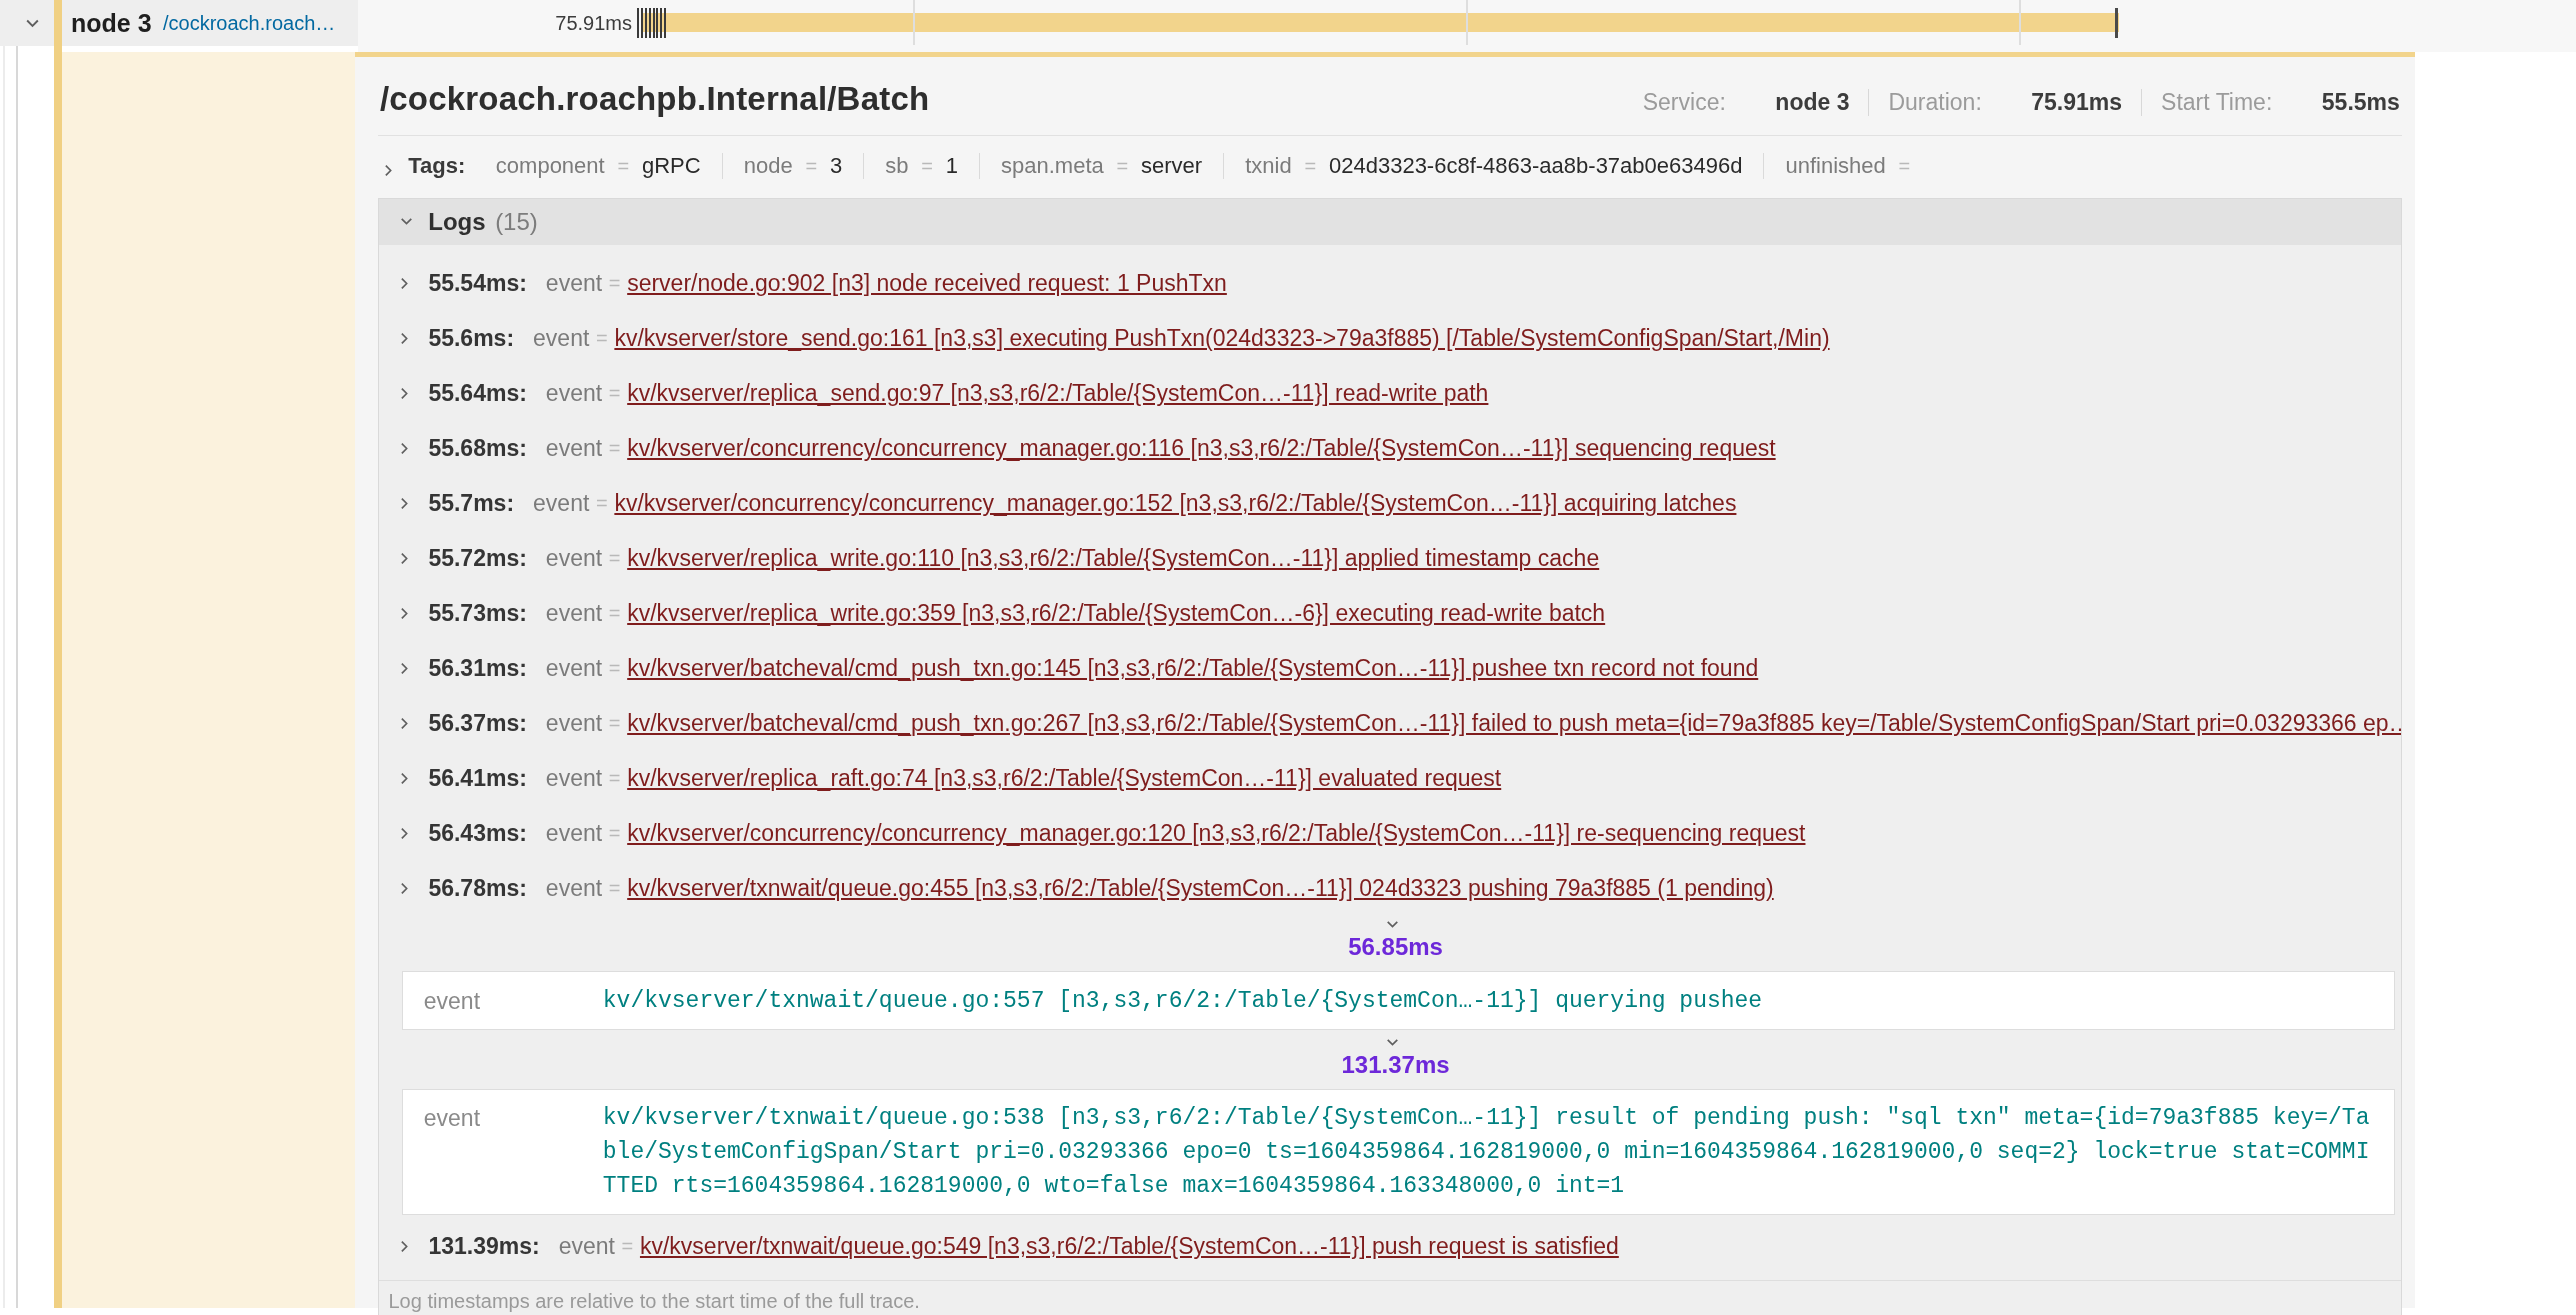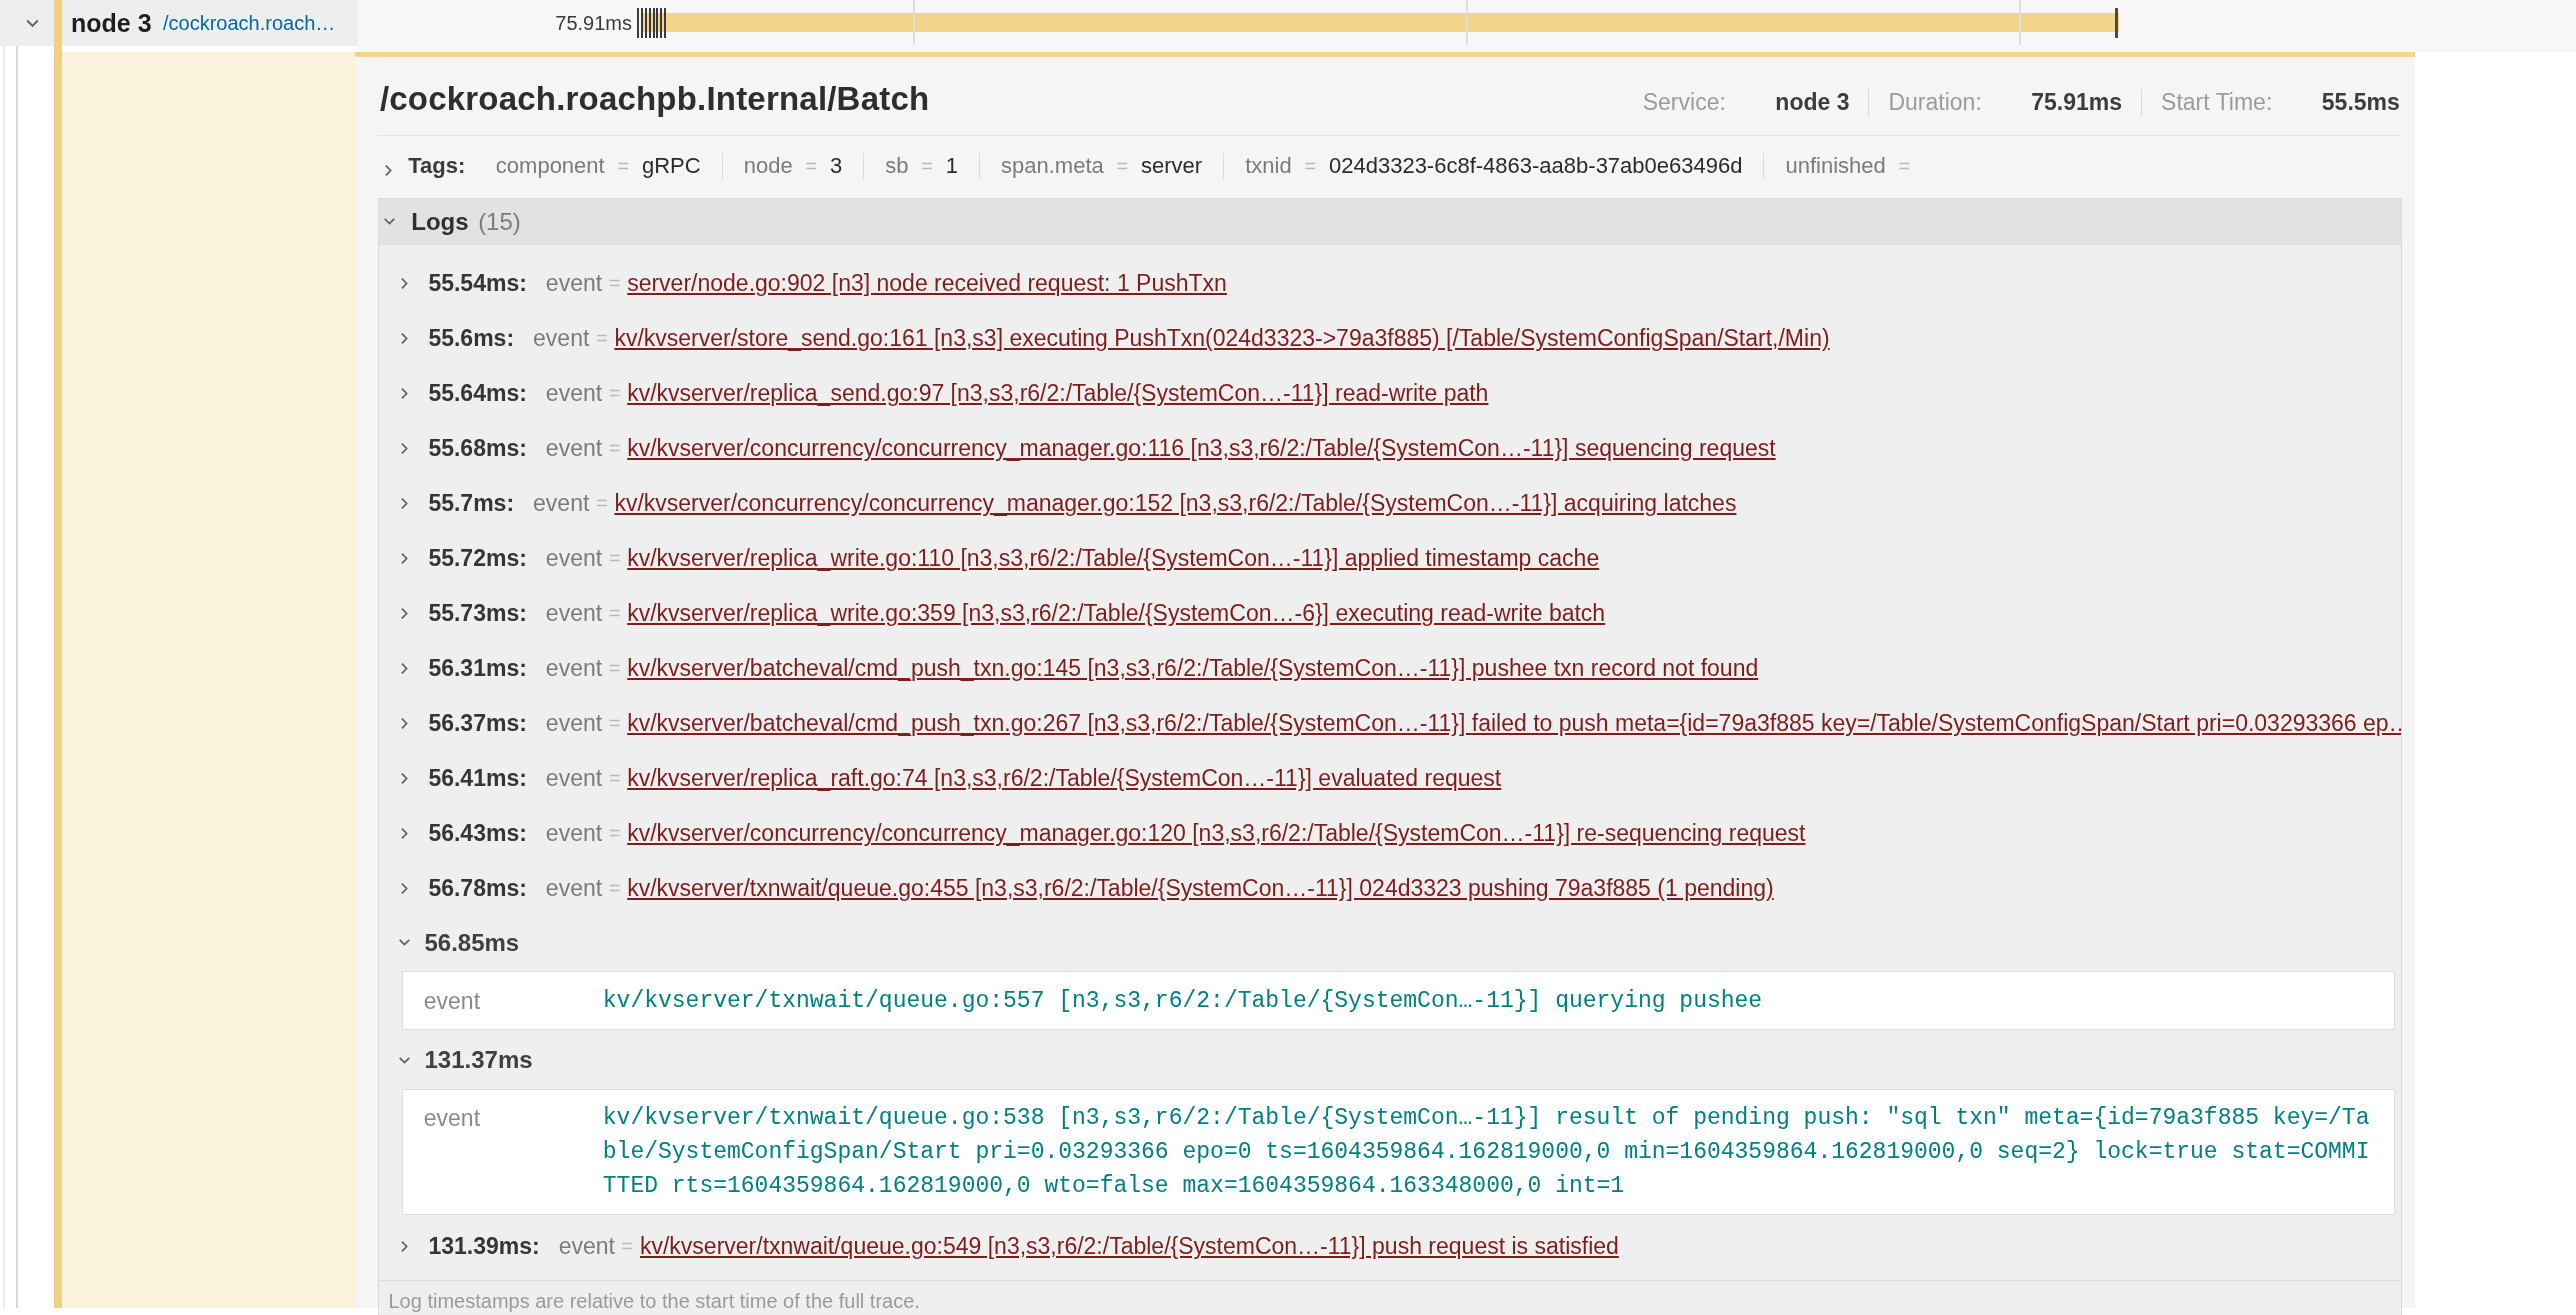--- a/index.html
+++ b/index.html
@@ -51,32 +51,32 @@
   .tags-row{display:flex;align-items:center;padding:17px 0 19px 1.9px;font-size:22px;}
   .tags-toggle{display:flex;align-items:flex-end;cursor:pointer;margin-right:9.5px;}
   .tags-label{margin-left:11.4px;font-weight:700;color:#3a3a3a;}
   .tag-item{padding:0 21px;white-space:nowrap;}
   .tag-item + .tag-item{border-left:1.9px solid #dadada;}
   .tag-key{color:#7b7b7b;}
   .eq{color:#b9b9b9;padding:0 6.7px;font-size:20px;}
   .tag-value{color:#2a2a2a;}
 
   .logs-box{border:1.9px solid #d9d9d9;background:#efefef;}
-  .logs-header{height:46px;background:#e2e2e2;display:flex;align-items:center;padding-left:2px;font-size:24px;cursor:pointer;}
+  .logs-header{height:46px;background:#e2e2e2;display:flex;align-items:center;padding-left:19px;font-size:24px;cursor:pointer;}
   .logs-title{margin-left:13.3px;font-weight:700;color:#303030;}
   .logs-count{margin-left:9.5px;color:#7c7c7c;}
   .logs-body{padding:11.4px 0 0 11.4px;}
 
   .log-row{height:55px;display:flex;align-items:center;font-size:23px;white-space:nowrap;overflow:hidden;cursor:pointer;}
   .log-chev{flex:none;margin:0 15.3px 0 5.7px;}
   .log-time{font-weight:700;color:#353535;margin-right:19px;}
   .log-key{color:#7b7b7b;}
   .log-value{color:#7f1d1d;text-decoration:underline;}
 
-  .log-exp-header{height:53px;display:flex;align-items:center;font-size:24px;font-weight:700;color:#404040;cursor:pointer;}
+  .log-exp-header{height:53px;display:flex;align-items:center;font-size:24px;font-weight:700;color:#6d28d9;cursor:pointer;flex-direction:column;}
   .log-exp-header .log-chev{margin:0 11.4px 0 5.7px;}
   .field-box{background:#ffffff;border:1.9px solid #dddddd;margin:1.9px 5.7px 3.8px 11.4px;padding:11.4px 0;}
   .field-row{display:flex;align-items:flex-start;font-size:23px;line-height:34px;}
   .field-key{width:200px;flex:none;padding-left:21px;color:#8a8a8a;}
   .field-val{font-family:"Liberation Mono","DejaVu Sans Mono",monospace;font-size:23px;color:var(--c-teal);word-break:break-all;padding-right:23px;}
 
   .logs-footer{margin-top:5.7px;border-top:1.9px solid #dedede;padding:9.5px 0 15.3px 9.5px;font-size:20px;color:#9a9a9a;}
 </style>
 </head>
 <body>

